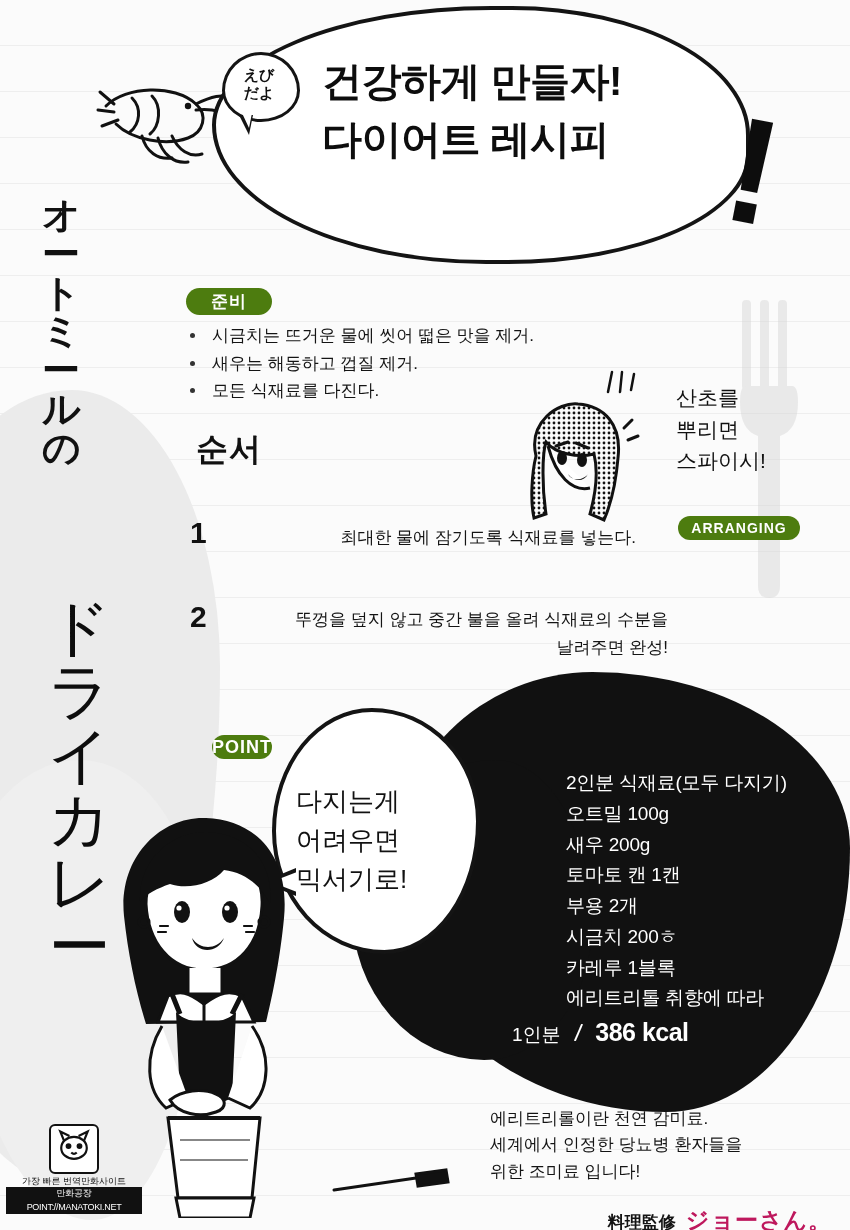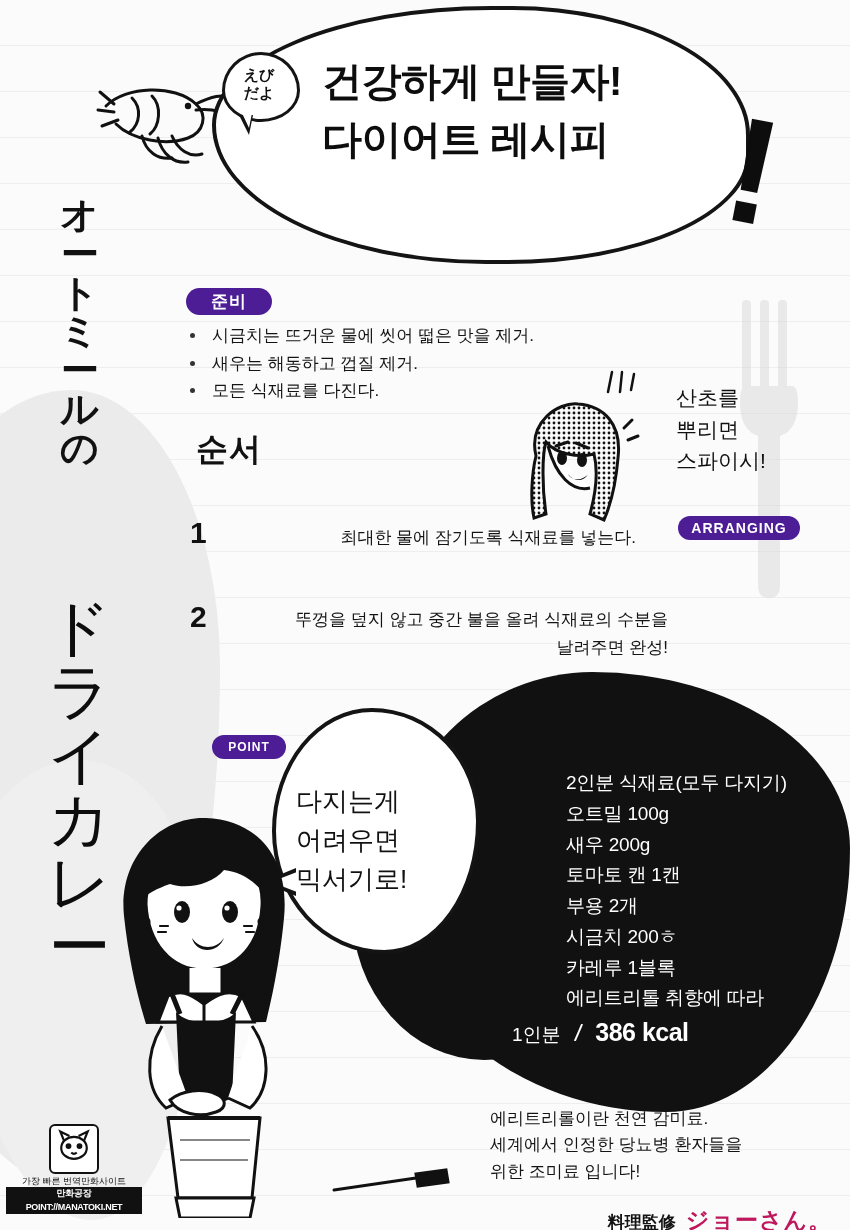--- a/index.html
+++ b/index.html
@@ -142,48 +142,48 @@
   .side-title {
     position: absolute;
     left: 42px;
     top: 196px;
     width: 58px;
     font-size: 38px;
     font-weight: bold;
     line-height: 1.02;
     letter-spacing: 1px;
     color: #111;
-    text-align: right;
+    text-align: left;
   }
   .side-title-2 {
     position: absolute;
     left: 38px;
     top: 596px;
     width: 84px;
     font-size: 62px;
     font-weight: normal;
     line-height: 1.03;
     letter-spacing: 1px;
     color: #0d0d0d;
     text-align: center;
   }
   
   .pill {
     position: absolute;
     display: inline-block;
-    background: #4c1d95;
+    background: #4d7c0f;
     color: #fff;
     font-weight: bold;
     border-radius: 14px;
     text-align: center;
     letter-spacing: 1px;
   }
   #label-prep { left: 186px; top: 288px; width: 86px; height: 27px; line-height: 27px; font-size: 17px; }
   #label-arranging { left: 678px; top: 516px; width: 122px; height: 24px; line-height: 24px; font-size: 14px; }
-  #label-point { left: 212px; top: 735px; width: 74px; height: 24px; line-height: 24px; font-size: 12px; }
+  #label-point { left: 212px; top: 735px; width: 60px; height: 24px; line-height: 24px; font-size: 18px; }
   
   .prep-list {
     position: absolute;
     left: 178px;
     top: 322px;
     width: 430px;
     font-size: 17px;
     line-height: 1.62;
     color: #141414;
   }
@@ -349,21 +349,21 @@
     width: 46px; height: 46px;
     margin: 0 auto 2px auto;
     border: 2px solid #111;
     border-radius: 6px;
     position: relative;
     background: #fff;
   }
   .wm-bar {
     background: #111;
     color: #fff;
-    font-weight: bold;
+    font-weight: normal;
     padding: 1px 2px;
     letter-spacing: -0.3px;
   }
   
   .girl-small { position: absolute; left: 512px; top: 396px; width: 130px; height: 140px; }
   .girl-big { position: absolute; left: 84px; top: 798px; width: 270px; height: 420px; }
   .spark { position: absolute; left: 600px; top: 366px; width: 40px; height: 30px; }
   .utensil { position: absolute; left: 330px; top: 1168px; width: 120px; height: 30px; }
 </style>
 </head>

